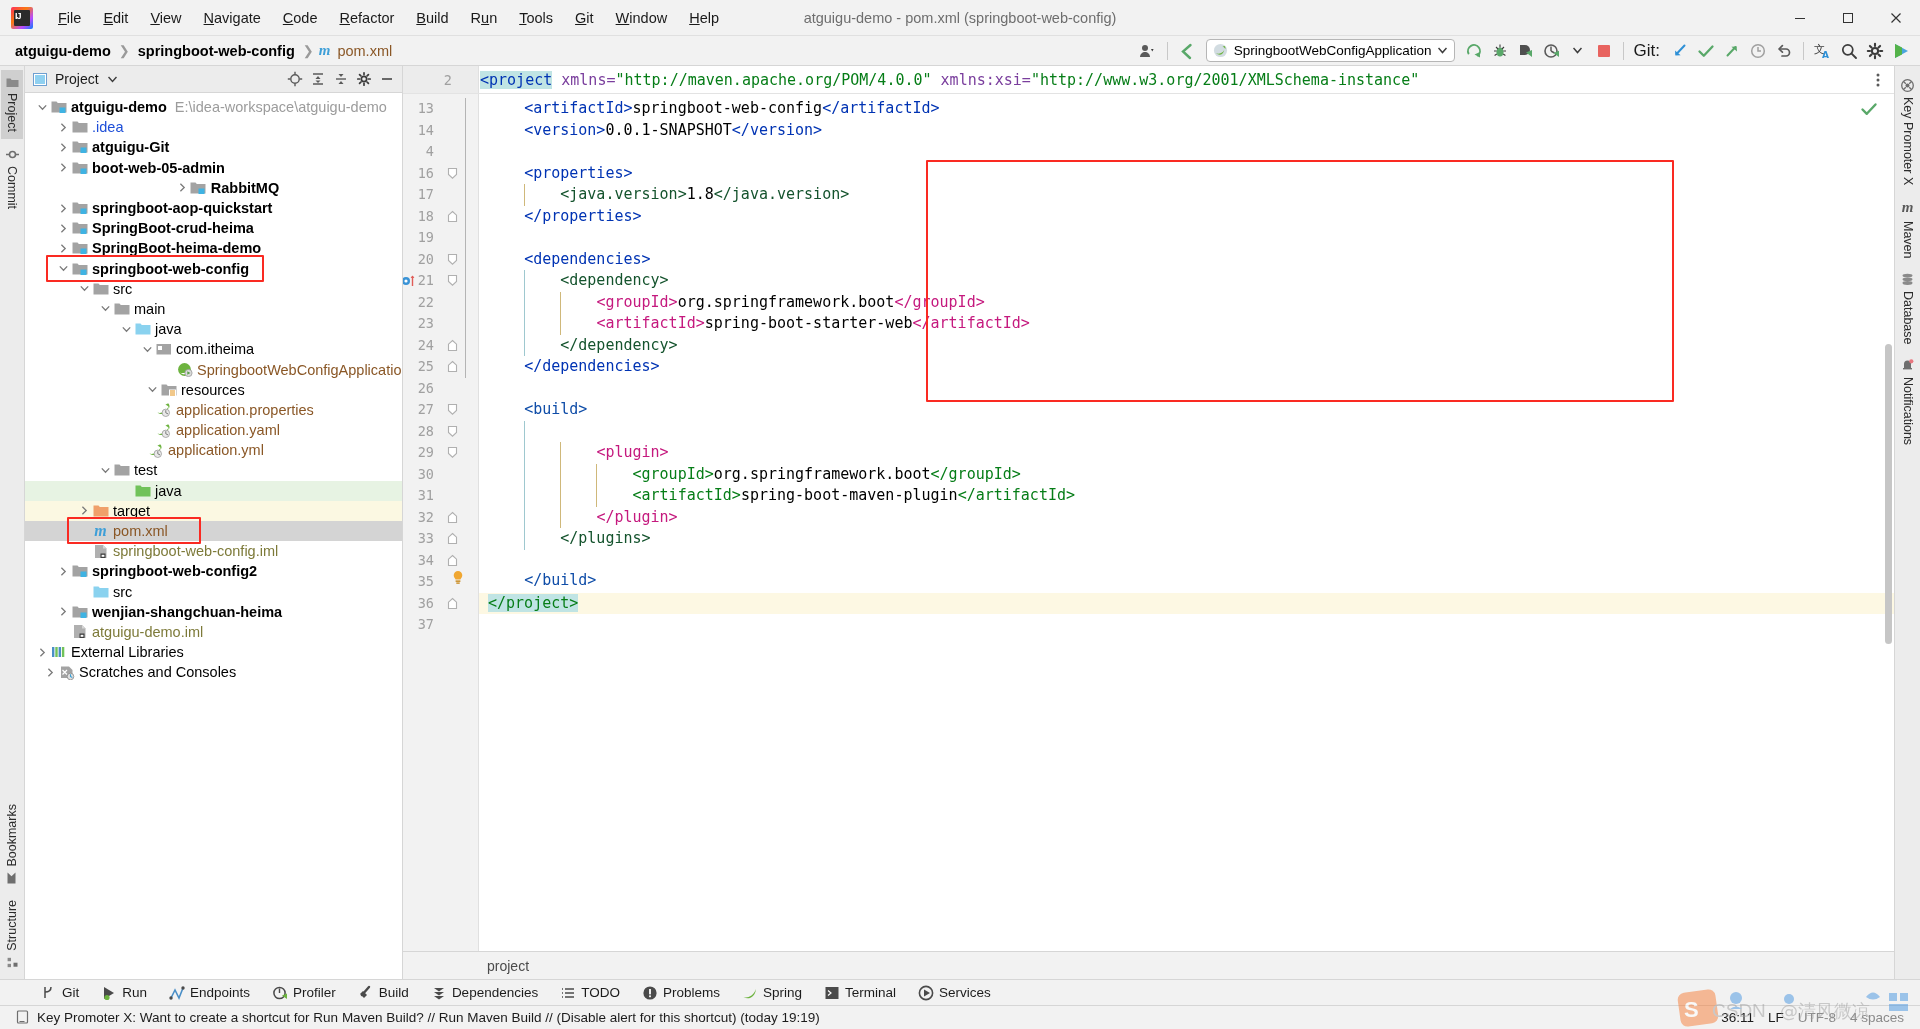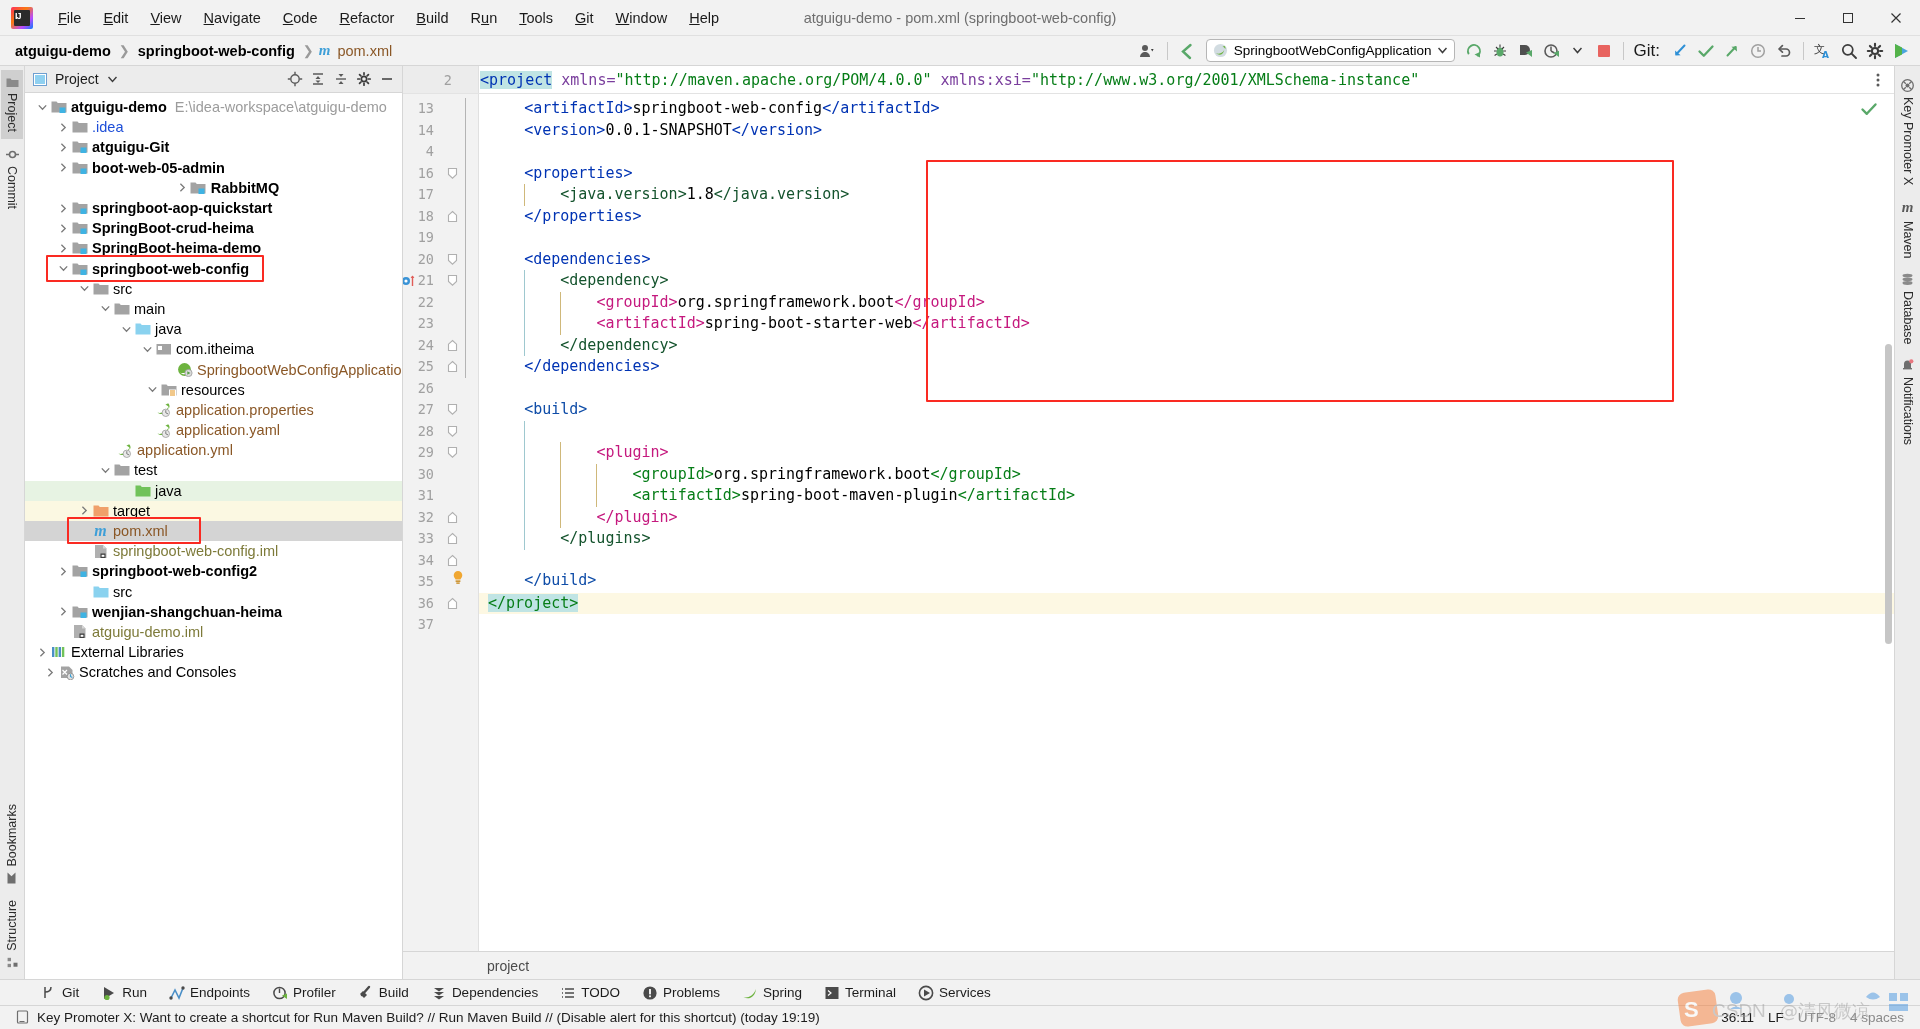--- a/index.html
+++ b/index.html
@@ -710,21 +710,21 @@
             <span class="ico">
               <svg width="16" height="15" viewBox="0 0 16 15">
                 <path d="M1.5 10.5c3 1.5 9-0.5 11.5-7-1 8-7 10.5-11.5 7z" fill="#6db33f"></path>
                 <path d="M12.5 1.5c1 1.3 1.3 3 .8 4.3-.8-1.6-2.1-2.6-3.9-3.1 1.3-.8 2.3-1.1 3.1-1.2z" fill="#6db33f"></path>
                 <circle cx="9.8" cy="10.8" r="3.7" fill="#e9e9e9" stroke="#9a9a9a" stroke-width=".8"></circle>
                 <path d="M9.8 8.2 V10.8 L12 11.9" stroke="#7a7a7a" stroke-width="1" fill="none"></path>
               </svg>
             </span>
             <span class="lbl orange">application.yaml</span>
           </div>
-          <div class="row" style="padding-left: 76px; align-items: center;">
+          <div class="row" style="padding-left: 107px; align-items: center;">
             <span class="arrow"></span>
             <span class="ico">
               <svg width="16" height="15" viewBox="0 0 16 15">
                 <path d="M1.5 10.5c3 1.5 9-0.5 11.5-7-1 8-7 10.5-11.5 7z" fill="#6db33f"></path>
                 <path d="M12.5 1.5c1 1.3 1.3 3 .8 4.3-.8-1.6-2.1-2.6-3.9-3.1 1.3-.8 2.3-1.1 3.1-1.2z" fill="#6db33f"></path>
                 <circle cx="9.8" cy="10.8" r="3.7" fill="#e9e9e9" stroke="#9a9a9a" stroke-width=".8"></circle>
                 <path d="M9.8 8.2 V10.8 L12 11.9" stroke="#7a7a7a" stroke-width="1" fill="none"></path>
               </svg>
             </span>
             <span class="lbl orange">application.yml</span>

